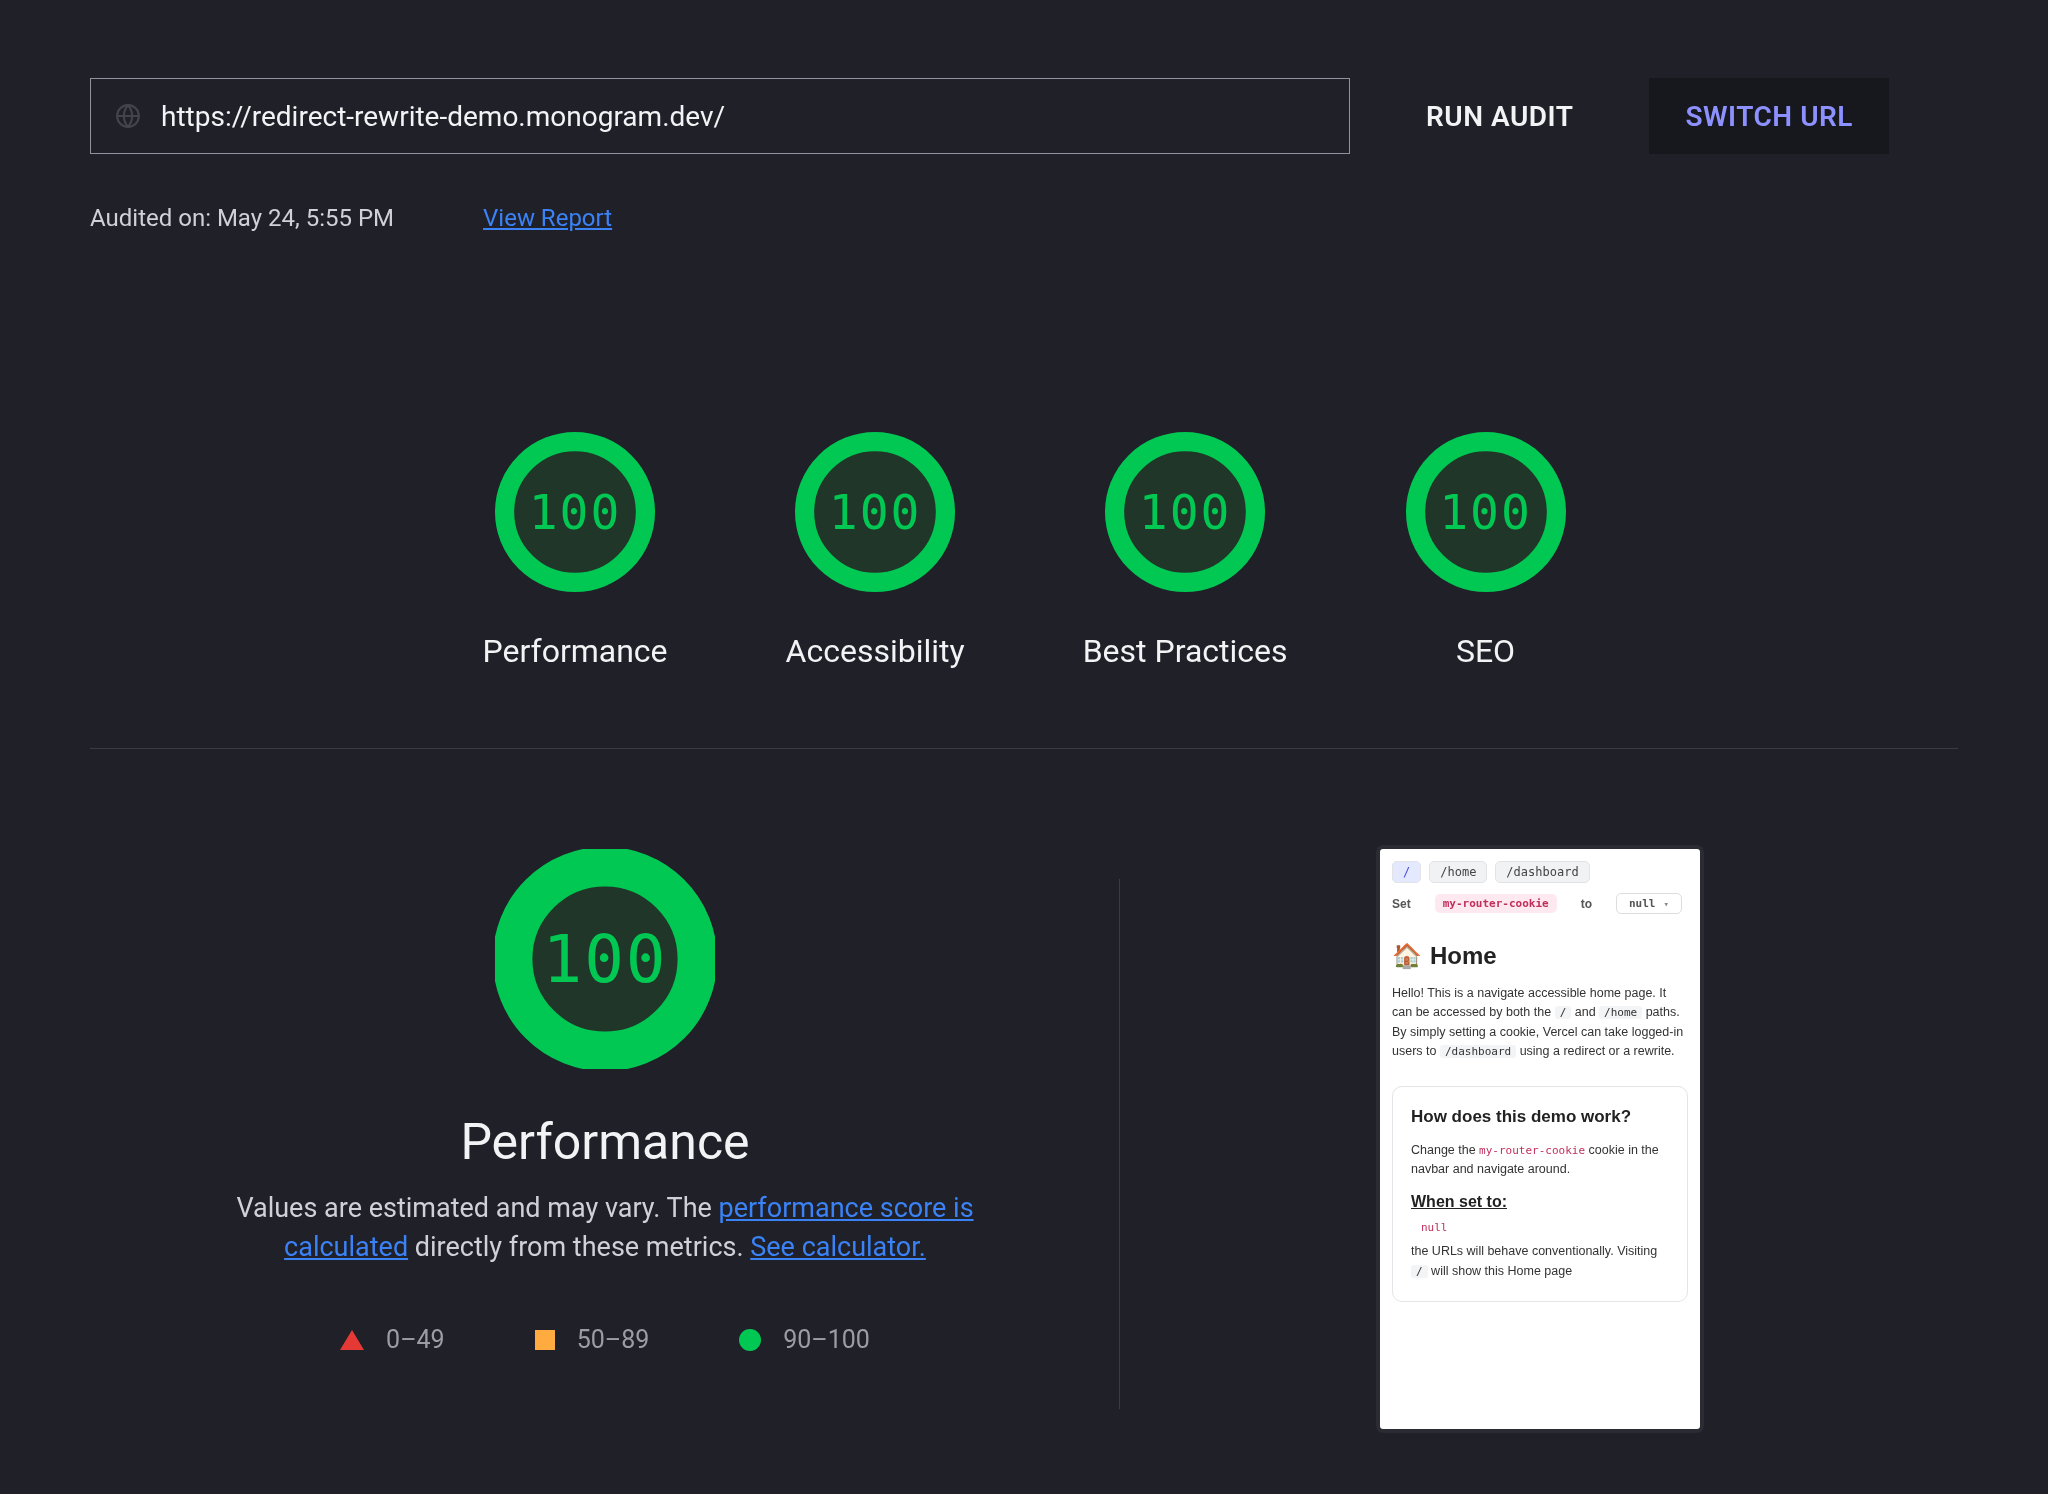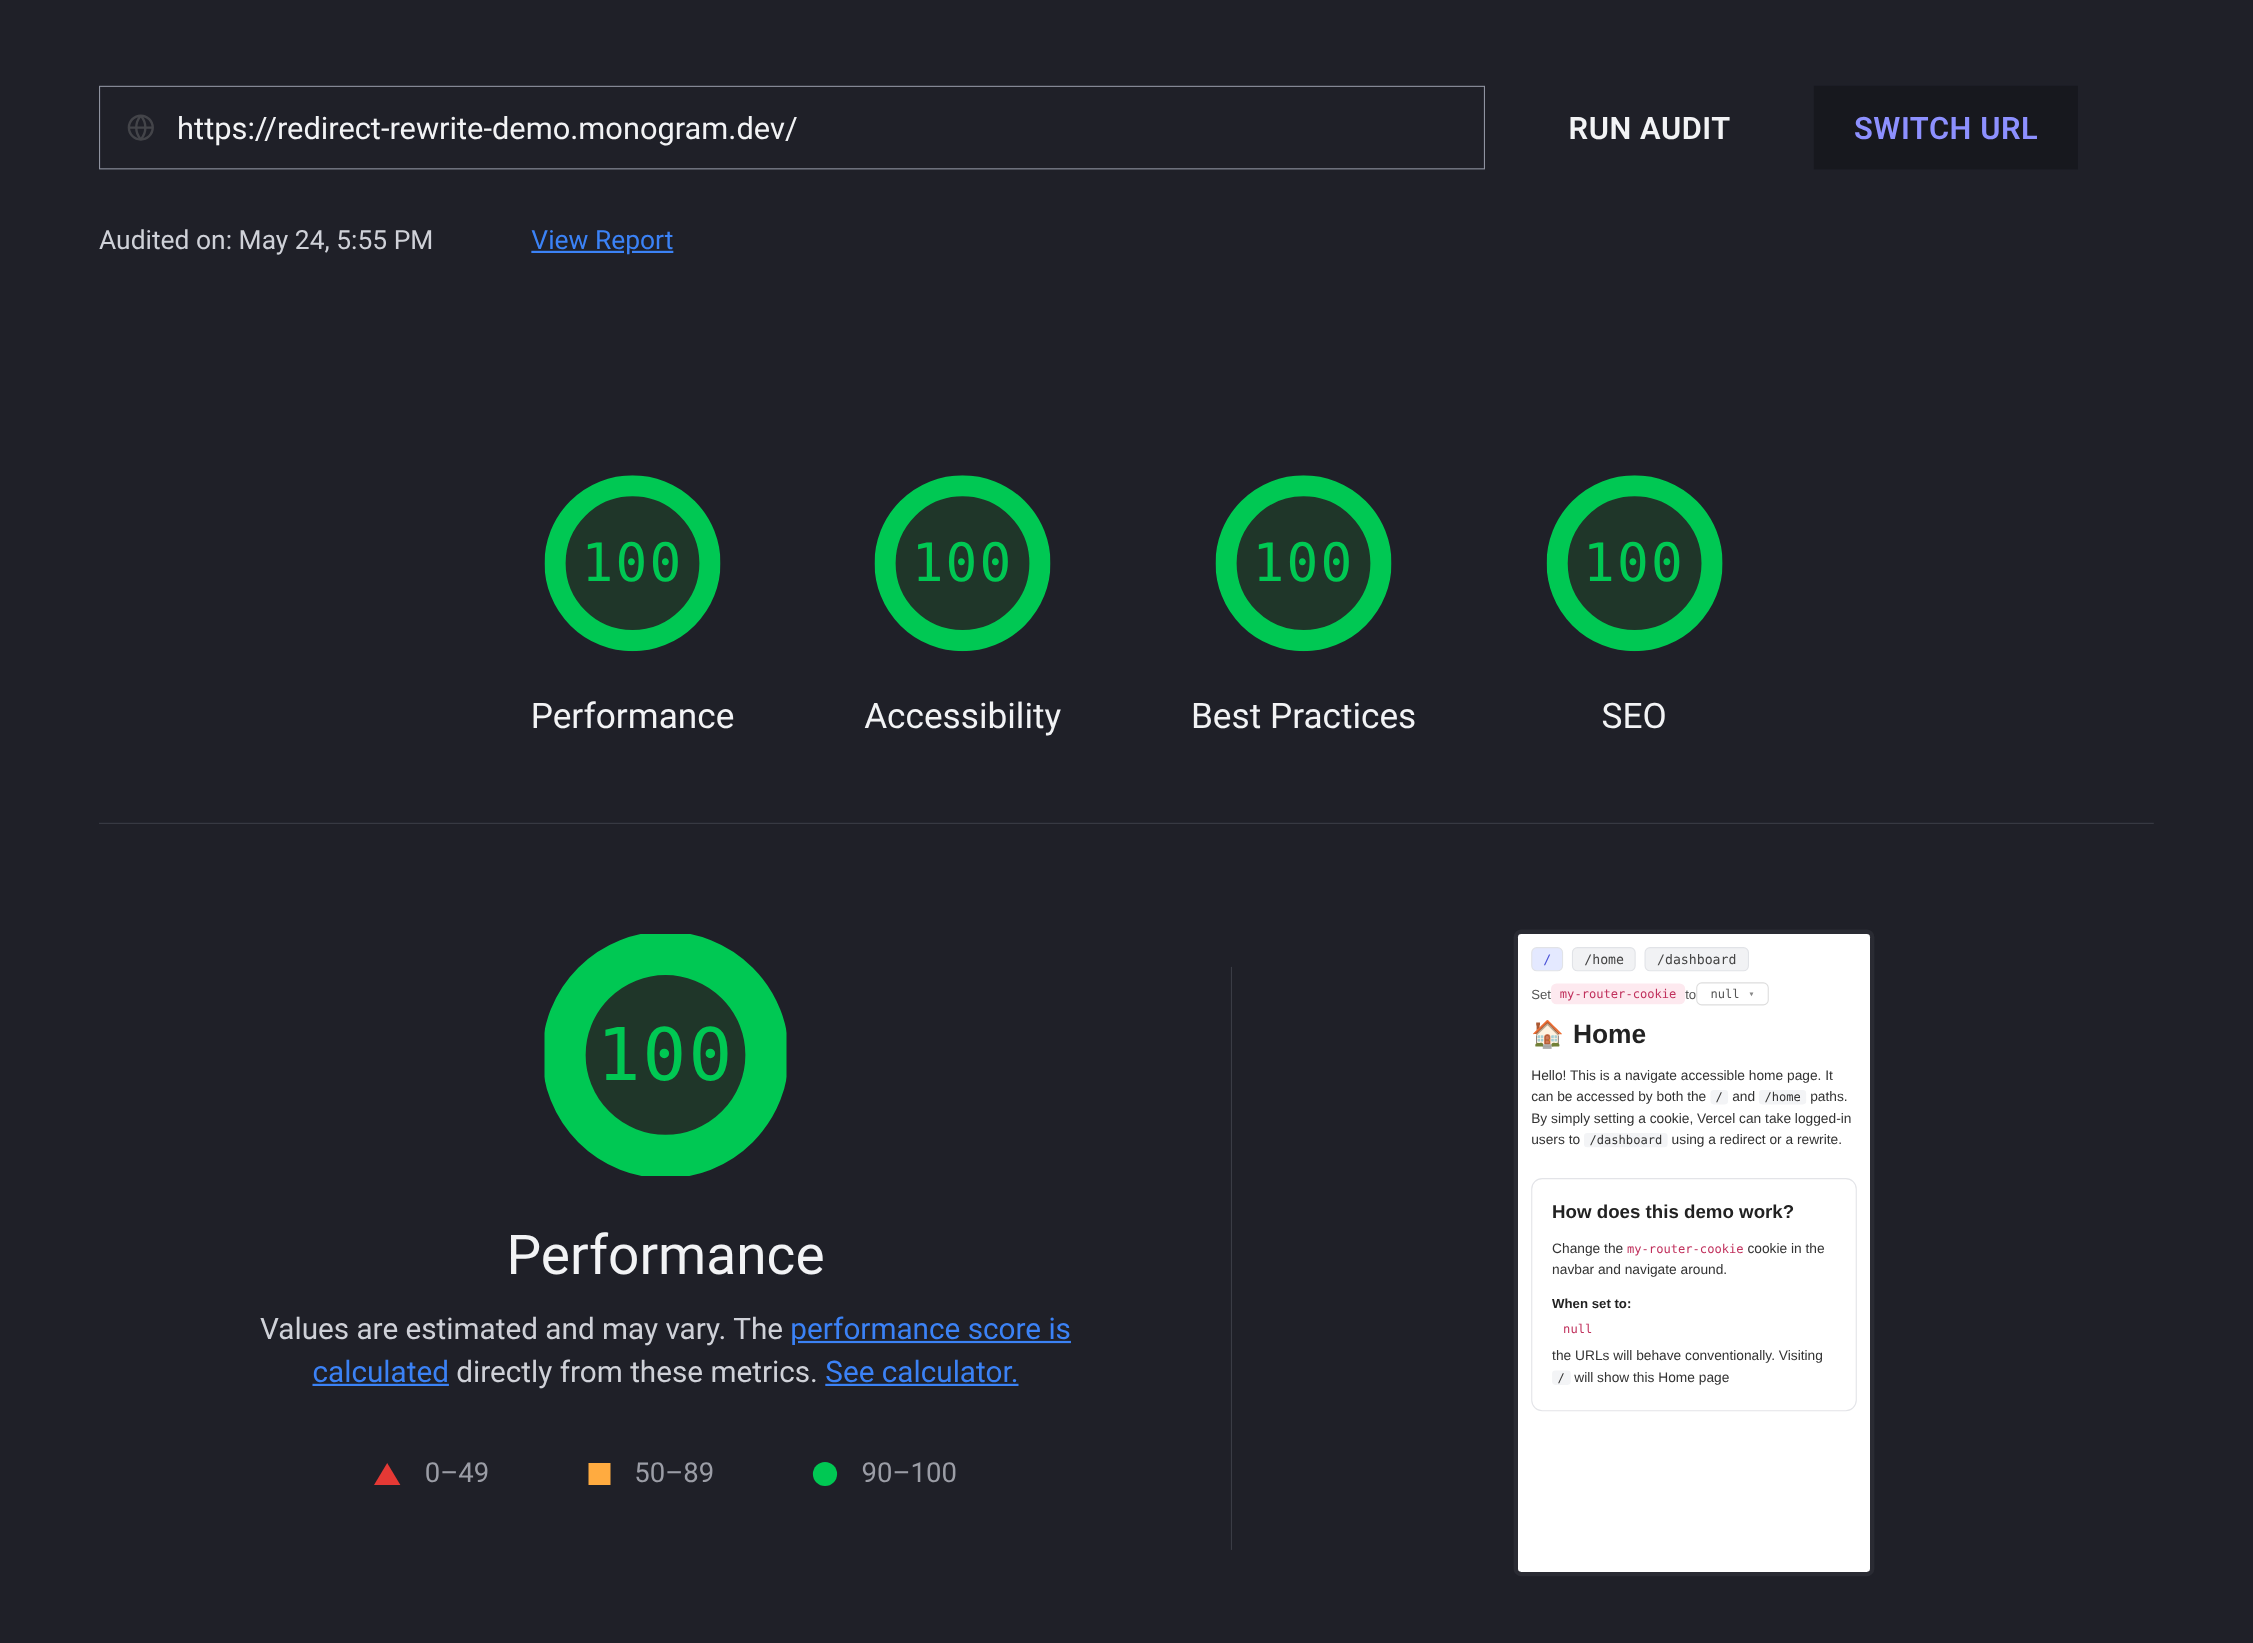--- a/index.html
+++ b/index.html
@@ -78,30 +78,30 @@
   .legend { display: flex; gap: 90px; margin-top: 58px; font-size: 25px; color: #9b9da6; align-items: center; }
   .legend-item { display: flex; align-items: center; gap: 22px; }
   .tri { width: 0; height: 0; border-left: 12px solid transparent; border-right: 12px solid transparent; border-bottom: 20px solid #e53935; }
   .sq { width: 20px; height: 20px; background: #ffab40; }
   .circ { width: 22px; height: 22px; border-radius: 50%; background: #00c853; }
 
   .preview { width: 320px; height: 580px; background: #fff; margin-left: 260px; padding: 12px; font-family: -apple-system, sans-serif; color: #222; font-size: 14px; overflow: hidden; border-radius: 3px; box-shadow: 0 0 0 4px #2a2b33; }
   .pv-tabs { display: flex; gap: 8px; margin-bottom: 10px; }
   .pv-tab { background: #f1f2f4; border-radius: 5px; padding: 3px 10px; font-family: ui-monospace, Menlo, monospace; font-size: 12px; color: #444; border: 1px solid #e1e3e7; }
   .pv-tab.active { background: #e4e9ff; color: #4850d6; }
-  .pv-cookie-row { display: flex; align-items: center; gap: 0; font-size: 12px; color: #555; margin-bottom: 12px; }
+  .pv-cookie-row { display: flex; align-items: center; gap: 24px; font-size: 12px; color: #555; margin-bottom: 28px; font-weight: bold; }
   .pv-cookie { background: #fde9ef; color: #c0305c; padding: 3px 8px; border-radius: 5px; font-family: ui-monospace, monospace; font-size: 11px; line-height: 1.2; }
   .pv-null { border: 1px solid #ddd; border-radius: 5px; padding: 3px 12px; font-family: ui-monospace, monospace; font-size: 11px; display: inline-flex; align-items: center; gap: 8px; }
   .pv-home { font-size: 24px; font-weight: 700; margin-bottom: 14px; display: flex; gap: 8px; align-items: center; }
   .pv-body { font-size: 12.5px; color: #333; line-height: 1.55; }
   .pv-code { background: #f3f4f6; color: #333; padding: 0 5px; border-radius: 3px; font-family: ui-monospace, monospace; font-size: 11px; }
   .pv-card { border: 1px solid #e3e4e8; border-radius: 10px; margin-top: 24px; padding: 20px 18px; }
   .pv-card h3 { font-size: 17px; font-weight: 700; margin-bottom: 14px; }
   .pv-ck { color: #c0305c; font-family: ui-monospace, monospace; font-size: 11px; }
-  .pv-strong { font-weight: 700; font-size: 12px; margin-top: 14px; margin-bottom: 10px; }
+  .pv-strong { font-weight: 700; font-size: 16px; margin-top: 14px; margin-bottom: 10px; text-decoration: underline; }
   .pv-null2 { color: #c0305c; font-family: ui-monospace, monospace; font-size: 11px; margin-left: 10px; margin-bottom: 8px; }
 </style>
 </head>
 <body>
 
 <div class="container">
   <div class="topbar">
     <div class="url-box">
       <svg class="globe-icon" viewBox="0 0 24 24" fill="none" stroke="#888" stroke-width="2">
           <circle cx="12" cy="12" r="10"></circle>

